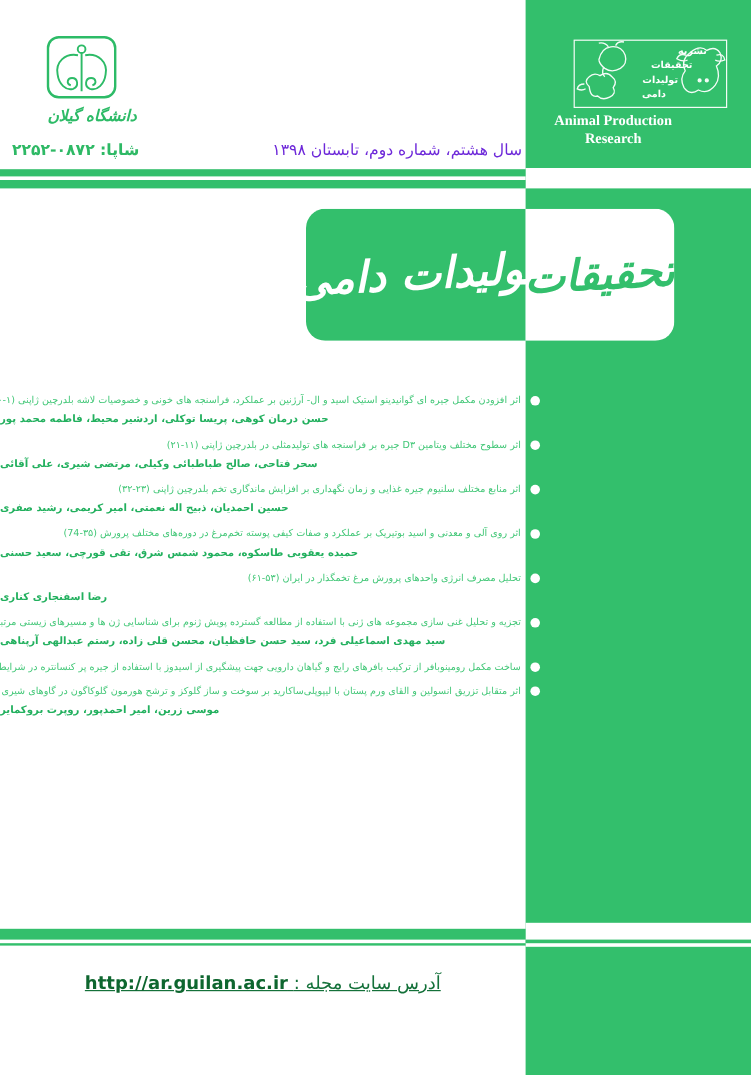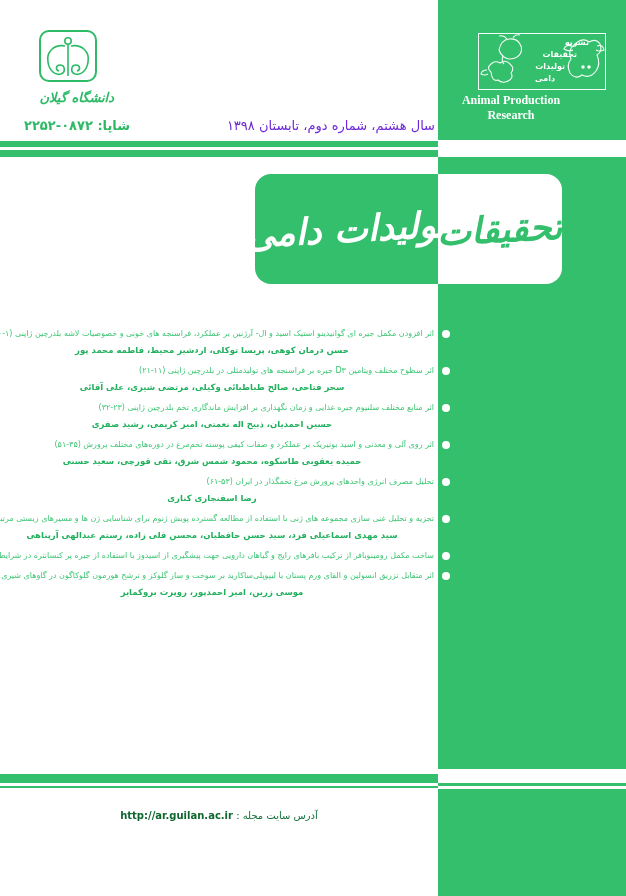--- a/index.html
+++ b/index.html
@@ -21,42 +21,42 @@
   .uni-caption{position:absolute;left:14px;top:90px;width:100px;text-align:right;
                color:#2dbb67;font-size:13px;font-style:italic;font-weight:bold;direction:rtl;}
   .jlogo-frame{position:absolute;left:447px;top:33px;width:126px;height:55px;
                border:1.5px solid rgba(255,255,255,.95);margin-left:31px;}
   .jlogo-word{position:absolute;color:#ffffff;font-weight:bold;font-size:8px;direction:rtl;line-height:9px;}
   .jw1{right:16px;top:4px;}  .jw2{right:28px;top:16px;}
   .jw3{right:40px;top:28px;text-align:center;} .jw4{right:50px;top:40px;}
   .jlogo-en{position:absolute;left:441px;top:93px;width:140px;text-align:center;color:#ffffff;
             font-family:"Liberation Serif",serif;font-weight:bold;font-size:12px;}
   .issue-line{position:absolute;right:191px;top:118px;direction:rtl;color:#6d28d9;font-size:13px;margin-left:10px;}
-  .issn{position:absolute;left:24px;top:118px;direction:rtl;color:#2eb965;font-size:13px;font-weight:bold;}
+  .issn{position:absolute;left:10px;top:118px;direction:rtl;color:#2eb965;font-size:13px;font-weight:bold;}
   
   .title-plate{position:absolute;left:255px;top:174px;width:307px;height:110px;
                border-radius:16px;overflow:hidden;}
   .tp-green{position:absolute;left:0;top:0;width:183px;height:110px;background:#33bf6c;
             display:flex;align-items:center;justify-content:center;}
   .tp-white{position:absolute;left:183px;top:0;width:124px;height:110px;background:#ffffff;
             display:flex;align-items:center;justify-content:center;}
   .tp-green span{color:#ffffff;font-size:36px;font-weight:bold;font-style:italic;direction:rtl;
                  transform:rotate(-3deg);white-space:nowrap;}
   .tp-white span{color:#33bf6c;font-size:36px;font-weight:bold;font-style:italic;direction:rtl;
                  transform:rotate(-3deg);}
   
   .articles{position:absolute;left:0;top:327px;width:434px;direction:rtl;}
   .entry{position:relative;margin-bottom:7px;}
   .a-title{font-size:8px;color:#3fc675;line-height:13px;white-space:nowrap;text-align:right;padding-left:4px;}
   .a-authors{font-size:8.5px;color:#22b05e;font-weight:bold;line-height:13px;margin-top:4px;
-             text-align:center;padding-right:10px;white-space:nowrap;}
+             text-align:left;padding-right:10px;white-space:nowrap;}
   .dot{position:absolute;right:-16px;top:3px;width:8px;height:8px;border-radius:50%;background:#ffffff;}
   
   .site-line{position:absolute;left:0;top:810px;width:438px;text-align:center;direction:rtl;
-             color:#14713a;font-size:10px;}
+             color:#14713a;font-size:15px;text-decoration:underline;}
   .site-line .url{font-weight:bold;color:#0e662f;}
 </style>
 </head>
 <body>
 
 <div class="page">
 
   <div class="right-col"></div>
   <div class="col-gap-top"></div>
   <div class="col-gap-bottom"></div>
@@ -131,21 +131,21 @@
     </div>
 
     <div class="entry">
       <span class="dot"></span>
       <div class="a-title">اثر منابع مختلف سلنیوم جیره غذایی و زمان نگهداری بر افزایش ماندگاری تخم بلدرچین ژاپنی (۲۳-۳۲)</div>
       <div class="a-authors">حسین احمدیان، ذبیح اله نعمتی، امیر کریمی، رشید صفری</div>
     </div>
 
     <div class="entry">
       <span class="dot"></span>
-      <div class="a-title">اثر روی آلی و معدنی و اسید بوتیریک بر عملکرد و صفات کیفی پوسته تخم‌مرغ در دوره‌های مختلف پرورش (۳۵-۵۱)</div>
+      <div class="a-title">اثر روی آلی و معدنی و اسید بوتیریک بر عملکرد و صفات کیفی پوسته تخم‌مرغ در دوره‌های مختلف پرورش (۳۵-74)</div>
       <div class="a-authors">حمیده یعقوبی طاسکوه، محمود شمس شرق، تقی قورچی، سعید حسنی</div>
     </div>
 
     <div class="entry">
       <span class="dot"></span>
       <div class="a-title">تحلیل مصرف انرژی واحدهای پرورش مرغ تخمگذار در ایران (۵۳-۶۱)</div>
       <div class="a-authors">رضا اسفنجاری کناری</div>
     </div>
 
     <div class="entry">

